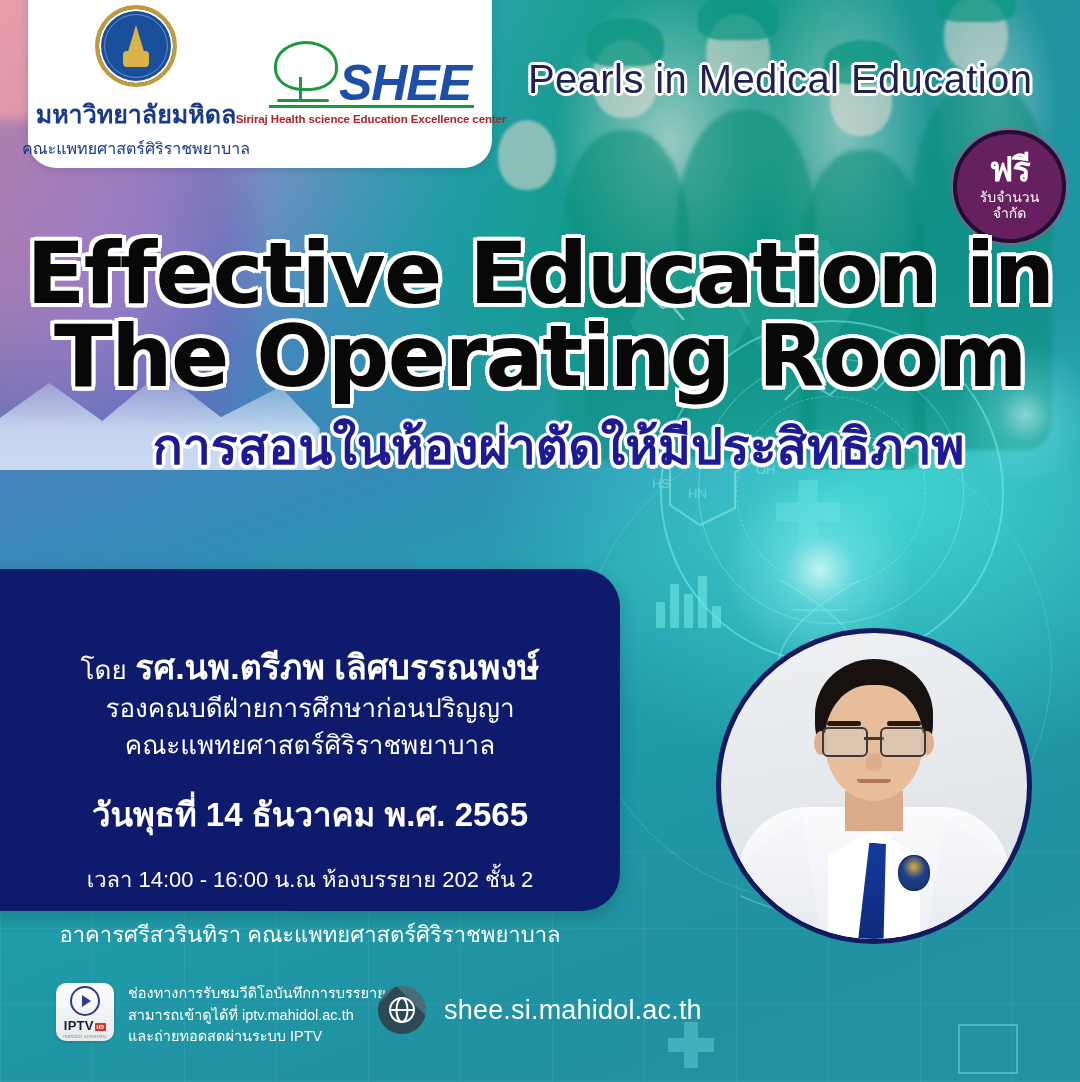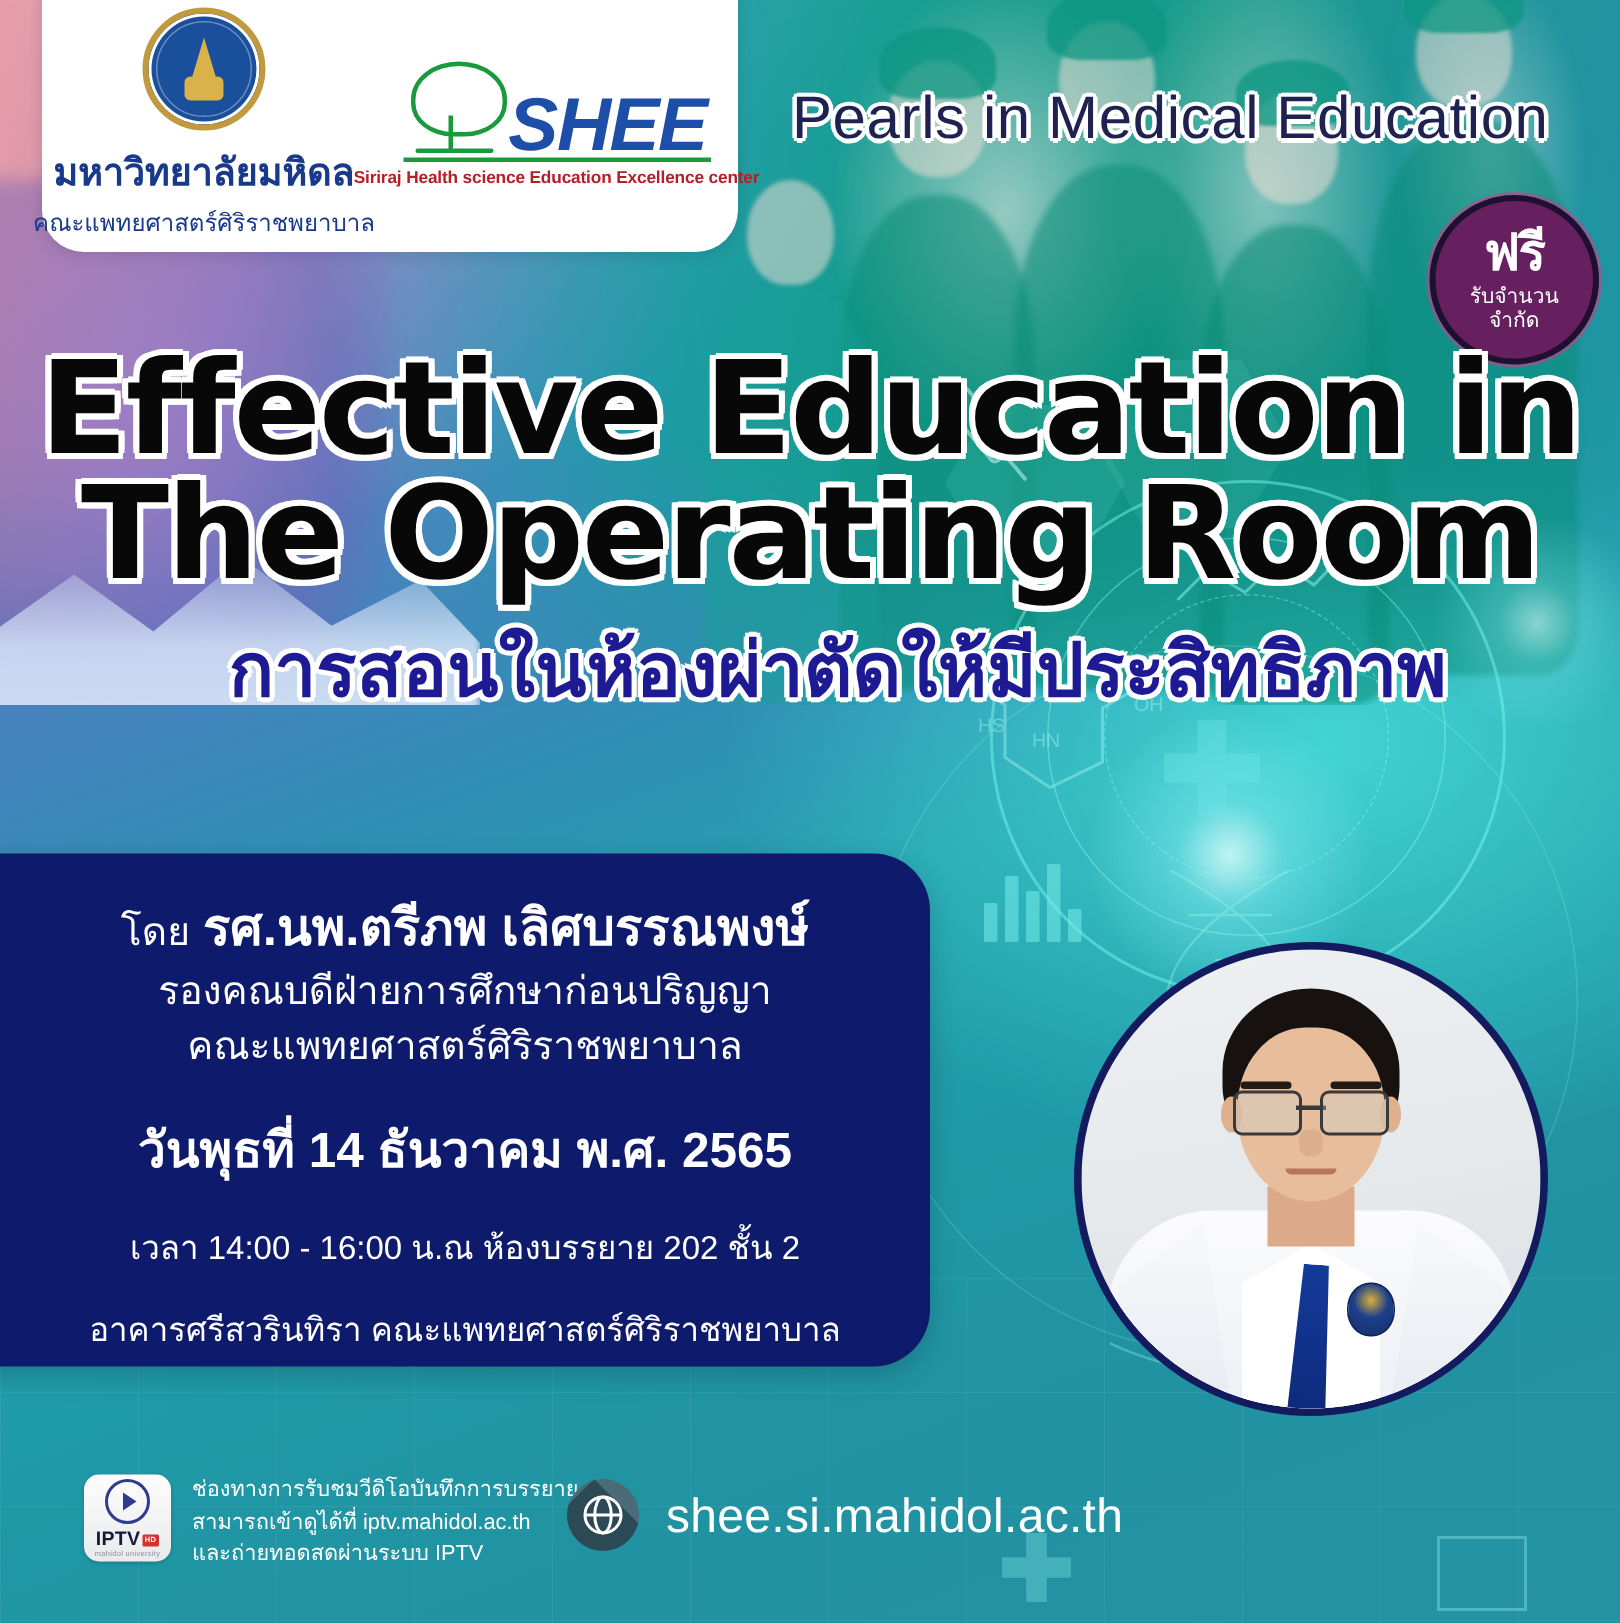--- a/index.html
+++ b/index.html
@@ -264,21 +264,21 @@
     width: 660px; height: 342px;
     background: #0e1a6b;
     border-radius: 0 38px 38px 0;
     box-shadow: 0 6px 18px rgba(0,0,0,0.18);
     padding: 30px 40px 0 40px;
     box-sizing: border-box;
     text-align:center;
     color:#ffffff;
   }
   .panel-inner { margin-left: 40px; }
-  .speaker-line { font-size: 31px; line-height:1.2; white-space:nowrap; }
+  .speaker-line { font-size: 31px; line-height:1.2; white-space:nowrap;margin-top:48px; }
   .speaker-line .by { font-weight:400; font-size:26px; }
   .speaker-line .nm { font-weight:800; font-size:34px; }
   .speaker-role { font-size: 26px; line-height: 1.32; margin-top: 3px; font-weight:400; }
   .event-date { font-size: 33px; font-weight:700; margin-top: 26px; white-space:nowrap; }
   .event-detail { font-size: 22px; line-height:1.38; margin-top: 24px; font-weight:400; }
 
   
   .speaker-photo {
     position:absolute; right: 48px; top: 628px;
     width: 306px; height: 306px;
@@ -368,21 +368,21 @@
     width:48px;height:48px;border-radius:50%;
     background:#4a6b78; position:relative;
     display:flex;align-items:center;justify-content:center;
     overflow:hidden;
   }
   .globe::after{
     content:""; position:absolute; left:-6px; bottom:-10px; width:48px;height:48px;
     background:rgba(20,46,58,0.55); transform:rotate(45deg);
   }
   .globe svg{position:relative;z-index:2;}
-  .web-url { color:#ffffff; font-size:32px; letter-spacing:0.2px; }
+  .web-url { color:#ffffff; font-size:27px; letter-spacing:0.2px; }
 </style>
 </head>
 <body>
 
 <div class="poster">
 
   <div class="bg-base"></div>
   <div class="bg-photo"></div>
 
   <div class="scrubs">

